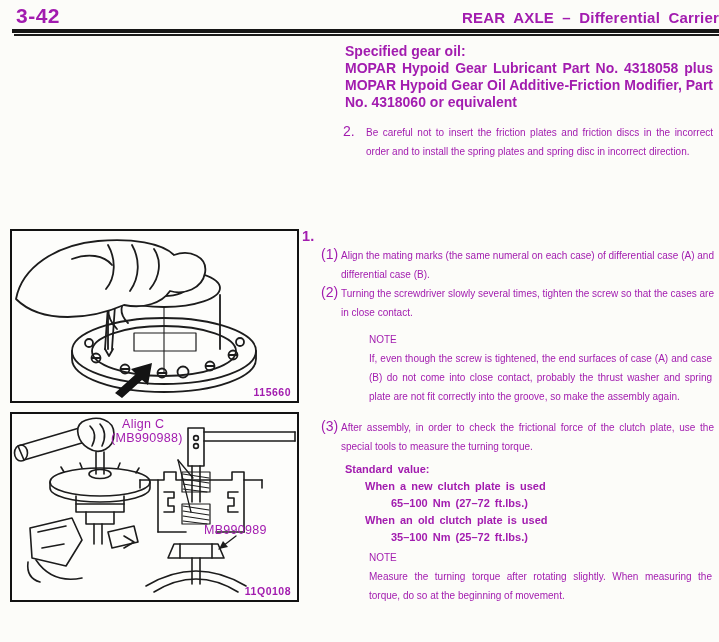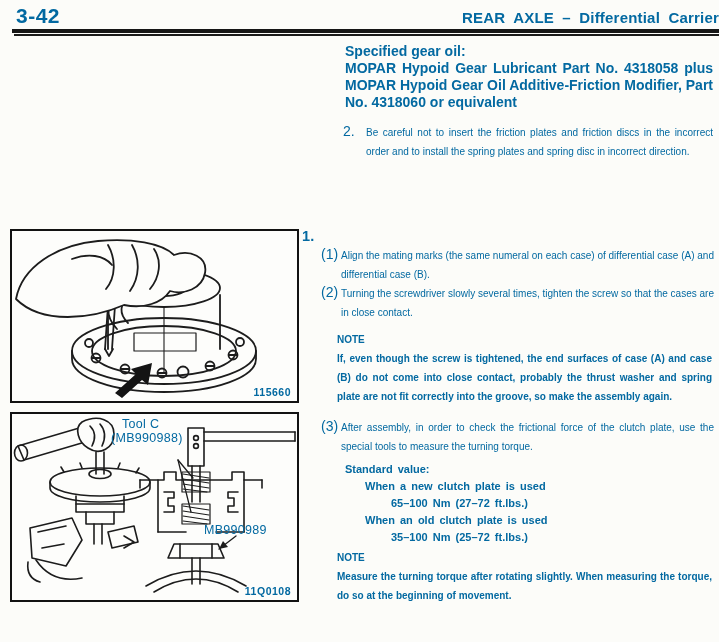--- a/index.html
+++ b/index.html
@@ -3,21 +3,21 @@
 <meta charset="utf-8">
 <style>
   html,body{margin:0;padding:0;}
   body{background:#e8e8e6;}
   .page{
     position:relative;
     width:719px;height:642px;
     background:#fcfcf9;
     overflow:hidden;
     font-family:"Liberation Sans", sans-serif;
-    color:#0369a1;
+    color:#a21caf;
     -webkit-font-smoothing:antialiased;
   }
   
   .page-number{
     position:absolute;left:16px;top:4px;
     font-size:21px;font-weight:bold;letter-spacing:.5px;
   }
   .header-title{
     position:absolute;left:0;right:0;top:9px;
     text-align:right;
@@ -57,21 +57,21 @@
   .gear-oil .go-body{text-align:justify;}
   .intro-item{
     position:absolute;left:343px;top:123px;width:370px;display:flex;
   }
   .intro-item .num{width:23px;flex:none;font-size:14px;line-height:17px;}
   .section-heading{display:flex;font-size:14.5px;font-weight:bold;letter-spacing:.2px;word-spacing:2px;}
   .section-heading .num{width:19px;flex:none;}
   .step{display:flex;padding-left:19px;margin-top:0;}
   .step .num{width:20px;flex:none;font-size:14px;line-height:17px;}
   .step .txt{flex:1;}
-  .note{margin-left:35px;margin-right:2px;font-weight:bold;}
+  .note{margin-left:67px;margin-right:2px;}
   .note-1{margin-top:8px;}
   .note-2{margin-top:2px;}
   .step-3{margin-top:12px;}
   .stdval{margin-left:43px;margin-top:5px;font-weight:bold;font-size:11px;line-height:17px;}
   .sv-cond{margin-left:20px;word-spacing:2px;}
   .sv-val{margin-left:46px;word-spacing:2px;}
   .sv-head{word-spacing:2px;}
   .steps{margin-top:2px;}
 </style>
 </head>
@@ -199,21 +199,21 @@
 
       <path fill="#fdfdfb" d="M162,128 h44 l6,14 h-56 Z"></path>
       <path d="M168,128 v14 M200,128 v14"></path>
       <path stroke-width="1.3" d="M224,120 L207,133"></path>
       <path fill="#1c1c1c" stroke="none" d="M207,133 l9,-2 -5,-6 z"></path>
       <path d="M180,142 V168"></path>
         <path d="M188,142 V168"></path>
       <path d="M134,170 Q184,140 234,170"></path>
       <path d="M142,176 Q184,150 226,176"></path>
     </svg>
-    <div class="fig-label lbl-tool-c">Tool C</div>
+    <div class="fig-label lbl-tool-c">Align C</div>
     <div class="fig-label lbl-tool-c-part">(MB990988)</div>
     <div class="fig-label lbl-mb990989">MB990989</div>
     <div class="fig-code">11Q0108</div>
   </div>
 
   <div class="col-right">
 
     <div class="section-heading">
       <span class="num">1.</span>
     </div>

